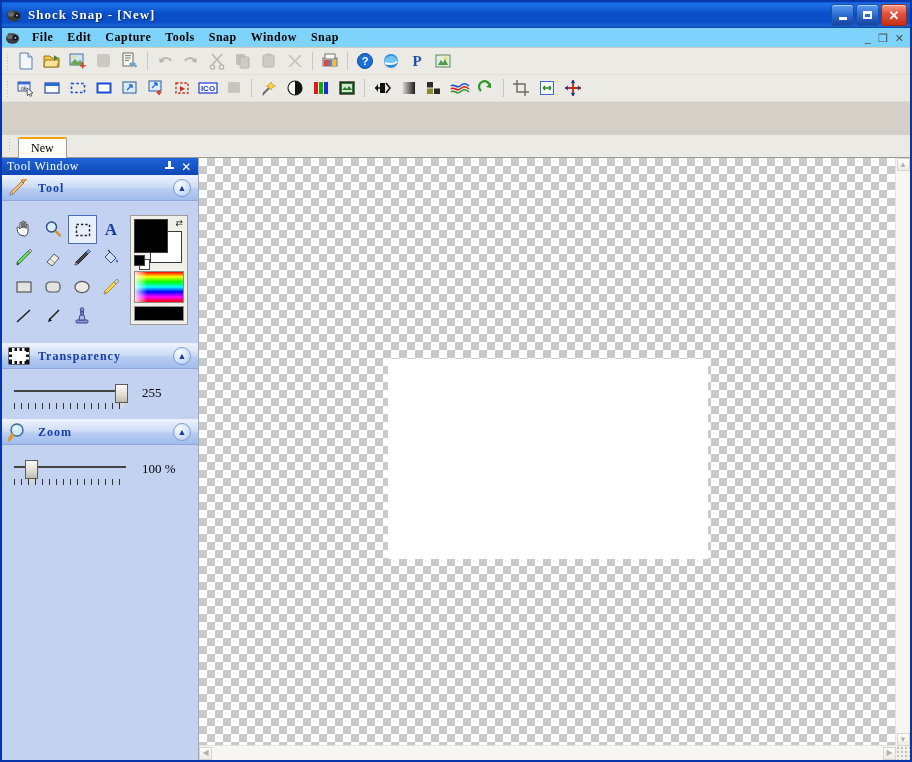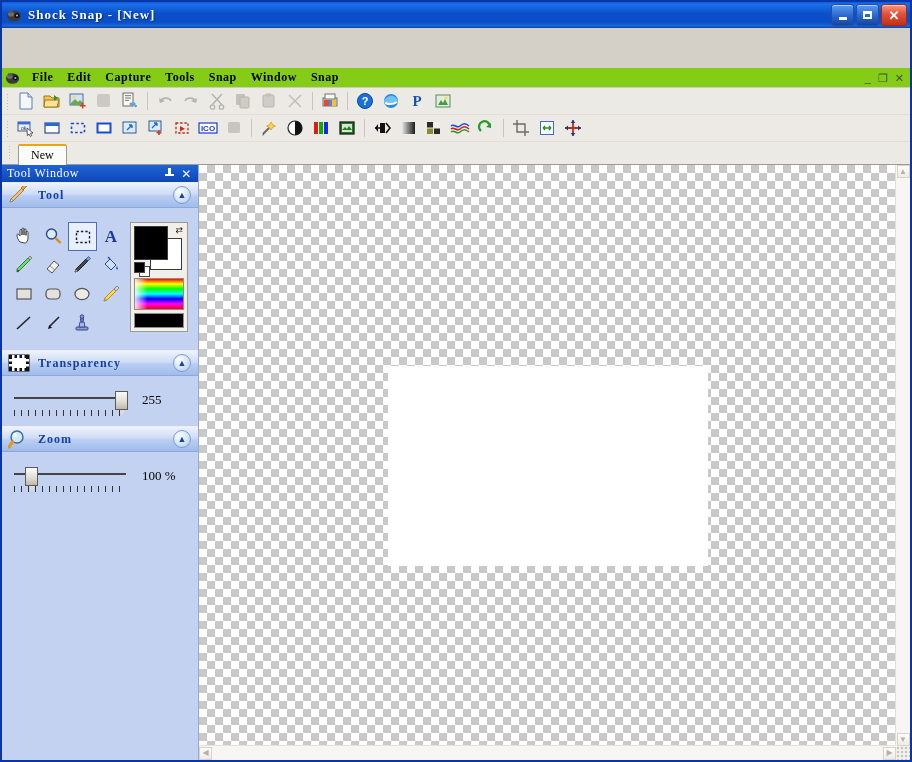--- a/index.html
+++ b/index.html
@@ -46,25 +46,24 @@
   .tbtn.min{background:linear-gradient(to bottom,#5b9df0,#2a66cc 55%,#17459e);}
   .tbtn.max{background:linear-gradient(to bottom,#5b9df0,#2a66cc 55%,#17459e);}
   .tbtn.close{background:linear-gradient(to bottom,#f59a86,#e2513a 45%,#c52f17);border-color:#a32a12;width:24px;}
   .gl-min{width:8px;height:3px;background:#fff;margin-top:6px;}
   .gl-max{width:9px;height:8px;border:2px solid #fff;border-top-width:3px;box-sizing:border-box;}
   .gl-x{font-size:13px;line-height:11px;font-family:"Liberation Sans",sans-serif;}
 
   
   .menubar{
     height:19px;flex:0 0 19px;
-    background:#84cc16;
+    background:#7dd3fc;
     display:flex;align-items:center;
     border-bottom:1px solid #cfcabf;
     position:relative;
-    margin-top:40px;
   }
   .menu-ico{width:16px;height:16px;margin:0 4px 0 3px;position:relative;}
   .menubar .mi{
     padding:1px 7px;color:#000;font-size:12px;
     font-family:"Liberation Serif", serif;font-weight:bold;
     letter-spacing:.5px;white-space:nowrap;
   }
   .mdi-btns{margin-left:auto;display:flex;align-items:center;gap:7px;padding-right:6px;color:#4b4b48;font-size:11px;}
   .mdi-btns span{font-family:"Liberation Sans",sans-serif;line-height:10px;}
 
@@ -88,20 +87,21 @@
     position:relative;
   }
   .sep{width:1px;height:18px;background:#c9c5bc;margin:0 4px;flex:0 0 1px;}
 
   
   .tabstrip{
     height:22px;flex:0 0 22px;background:#eceae4;
     display:flex;align-items:flex-end;padding-left:16px;
     border-bottom:1px solid #9d9a94;
     position:relative;
+    margin-top:33px;
   }
   .tab{
     height:19px;padding:0 12px;
     background:#fbfbf9;
     border:1px solid #9d9a94;border-bottom:none;
     border-top:2px solid #f0a30a;
     border-radius:2px 2px 0 0;
     display:flex;align-items:center;
     font-size:12px;font-family:"Liberation Serif", serif;
     color:#000;position:relative;top:1px;

